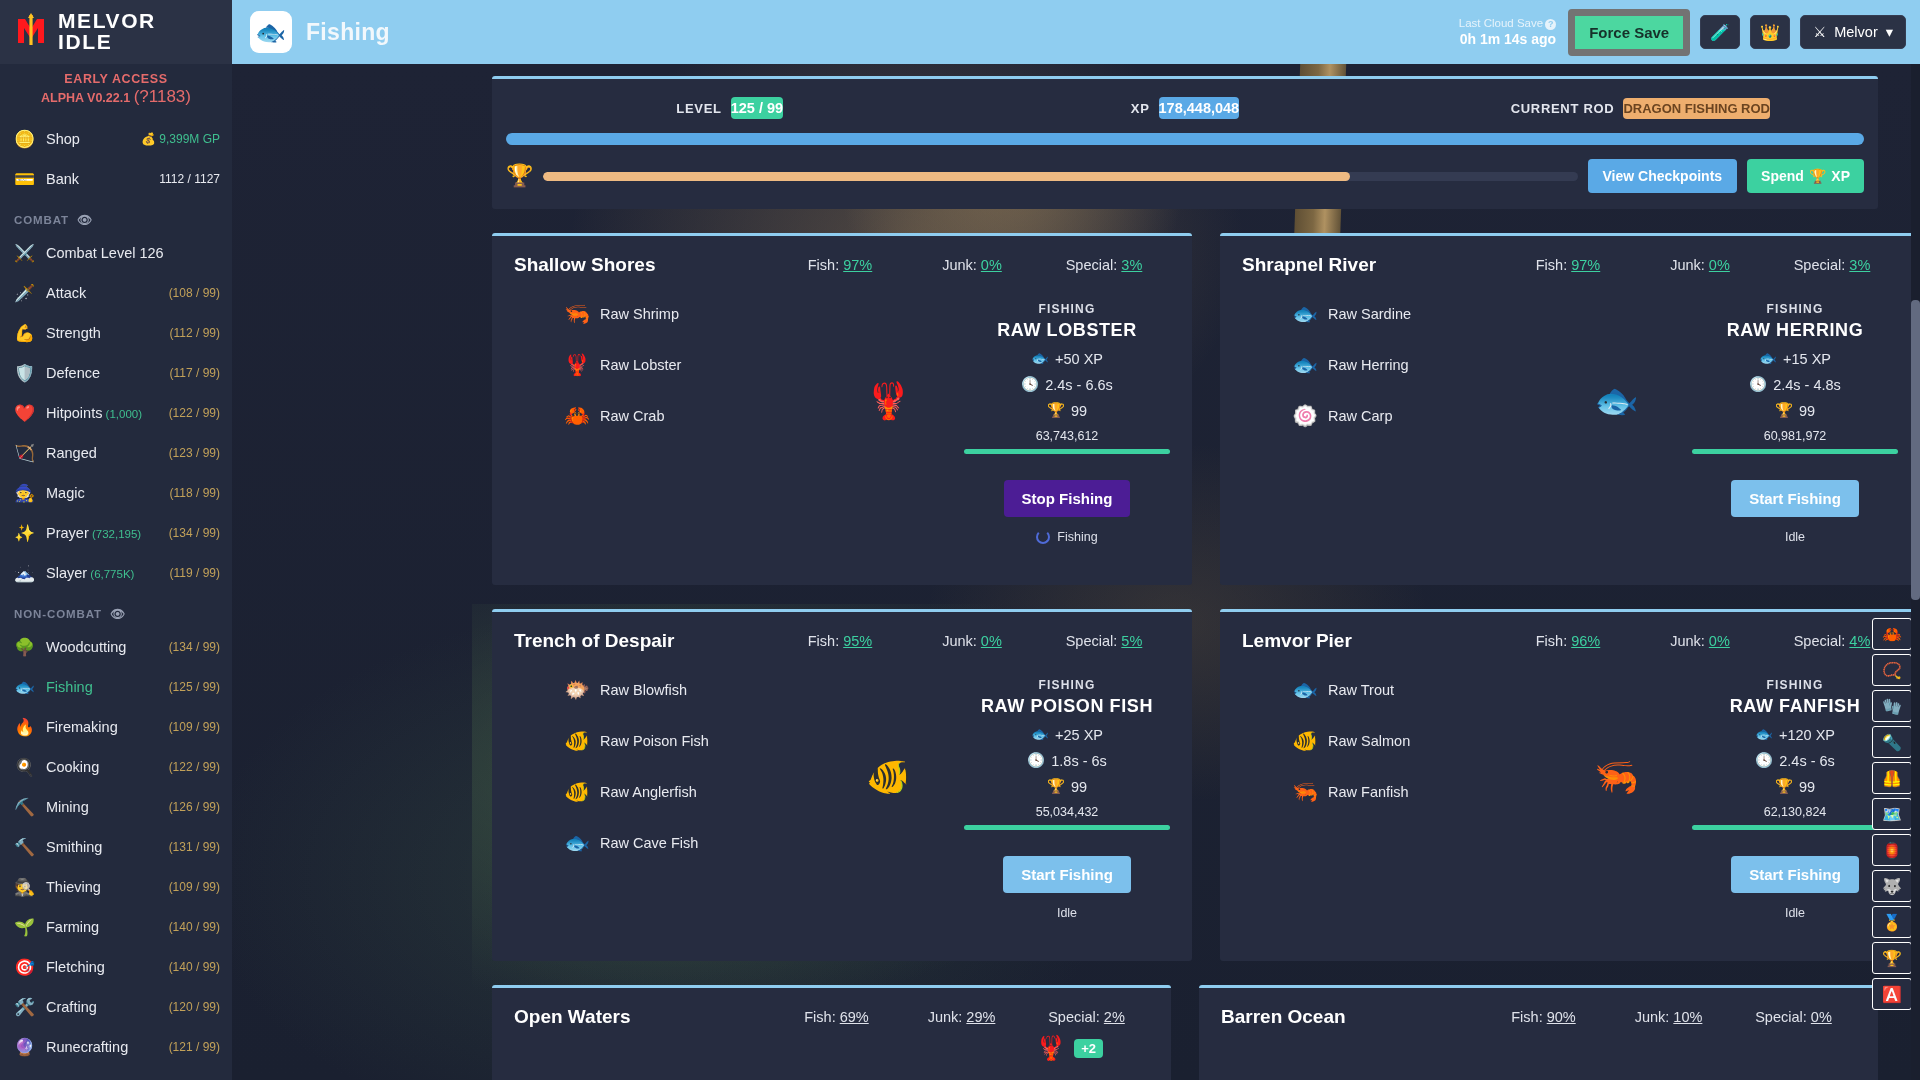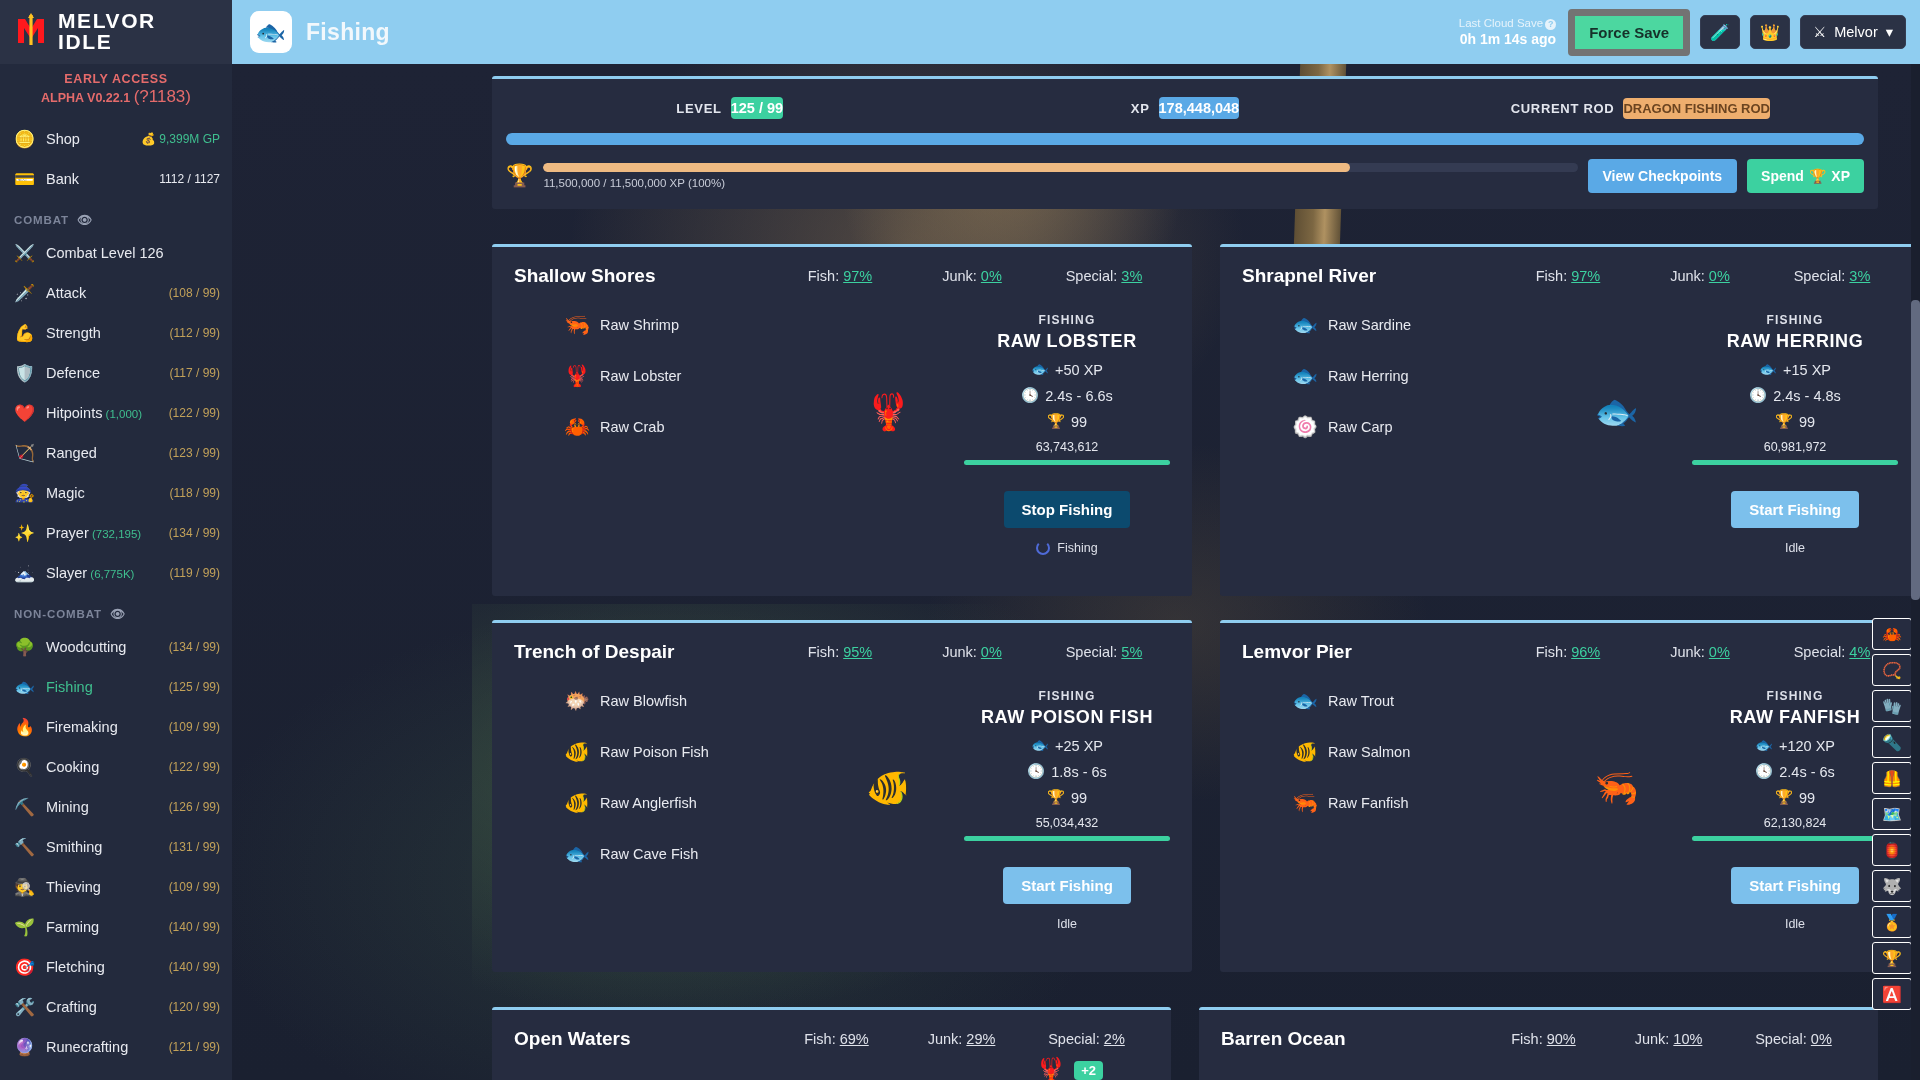--- a/index.html
+++ b/index.html
@@ -150,21 +150,21 @@
   .btn-spend {
     background: #3cd1a0; color: #fff; font-size: 14px; font-weight: bold;
     padding: 9px 14px; border-radius: 4px; border: none; cursor: pointer;
     display: flex; align-items: center; gap: 5px;
   }
 
   
   .areas {
     display: grid; grid-template-columns: 1fr 1fr;
     gap: 24px 28px;
-    margin: 35px 42px 0 260px;
+    margin: 24px 42px 0 260px;
   }
   .area {
     background: #262c40;
     border-top: 3px solid #8fcdf0;
     border-radius: 3px;
     padding: 18px 22px 22px;
     min-height: 352px;
     position: relative;
   }
   .area.short { min-height: 120px; overflow: hidden; }
@@ -187,21 +187,21 @@
   .act-sub { font-size: 12px; font-weight: bold; letter-spacing: 1.2px; color: #dde0e9; }
   .act-name { font-size: 18px; font-weight: bold; letter-spacing: .6px; color: #fff; margin-top: 4px; }
   .act-line { font-size: 14.5px; color: #e4e7ee; margin-top: 9px; display: flex; align-items: center; gap: 6px; }
   .act-xpnum { font-size: 12.5px; color: #e4e7ee; margin-top: 10px; }
   .act-mbar { width: 206px; height: 5px; background: #3cd1a0; border-radius: 3px; margin-top: 6px; }
   .btn-start {
     margin-top: 26px; background: #7cc0ec; color: #fff; font-size: 15px; font-weight: bold;
     padding: 10px 18px; border-radius: 4px; border: none; cursor: pointer;
   }
   .btn-stop {
-    margin-top: 26px; background: #0c4a6e; color: #fff; font-size: 15px; font-weight: bold;
+    margin-top: 26px; background: #4c1d95; color: #fff; font-size: 15px; font-weight: bold;
     padding: 10px 18px; border-radius: 4px; border: none; cursor: pointer;
   }
   .act-status { margin-top: 13px; font-size: 12.5px; color: #dde0e9; display: flex; align-items: center; gap: 7px;}
   .spinner {
     width: 14px; height: 14px; border-radius: 50%;
     border: 2px solid #4f6bd8; border-top-color: transparent; display: inline-block;
   }
   .badge-plus {
     background: #3cd1a0; color: #fff; font-size: 13px; font-weight: bold;
     border-radius: 4px; padding: 2px 7px; margin-left: 6px;
@@ -433,21 +433,20 @@
             <span class="pill orange">DRAGON FISHING ROD</span>
           </div>
         </div>
         <div class="xp-bar-outer"></div>
         <div class="mastery-row">
           <div class="mastery-ico">🏆</div>
           <div class="mastery-mid">
             <div class="mastery-bar">
               <div class="mastery-fill"></div>
             </div>
-            <div class="mastery-txt">11,500,000 / 11,500,000 XP (100%)</div>
           </div>
           <button class="btn-chk">View Checkpoints</button>
           <button class="btn-spend">
             <span>Spend</span>
             <span>🏆</span>
             <span>XP</span>
           </button>
         </div>
       </section>
 

